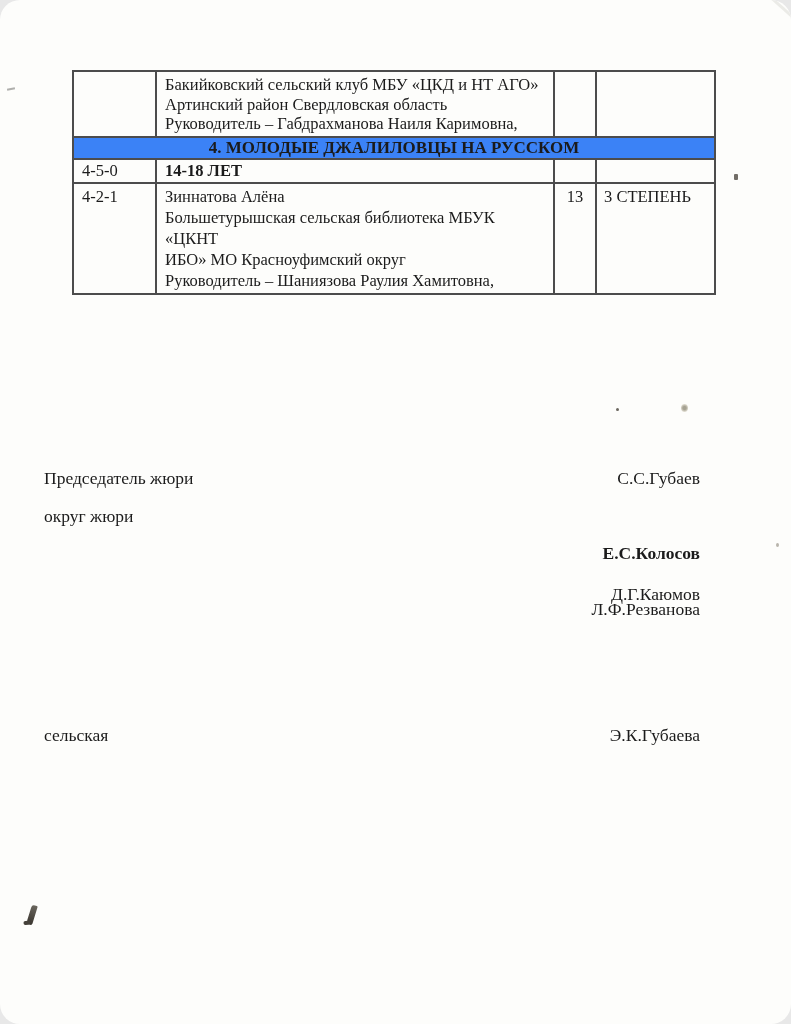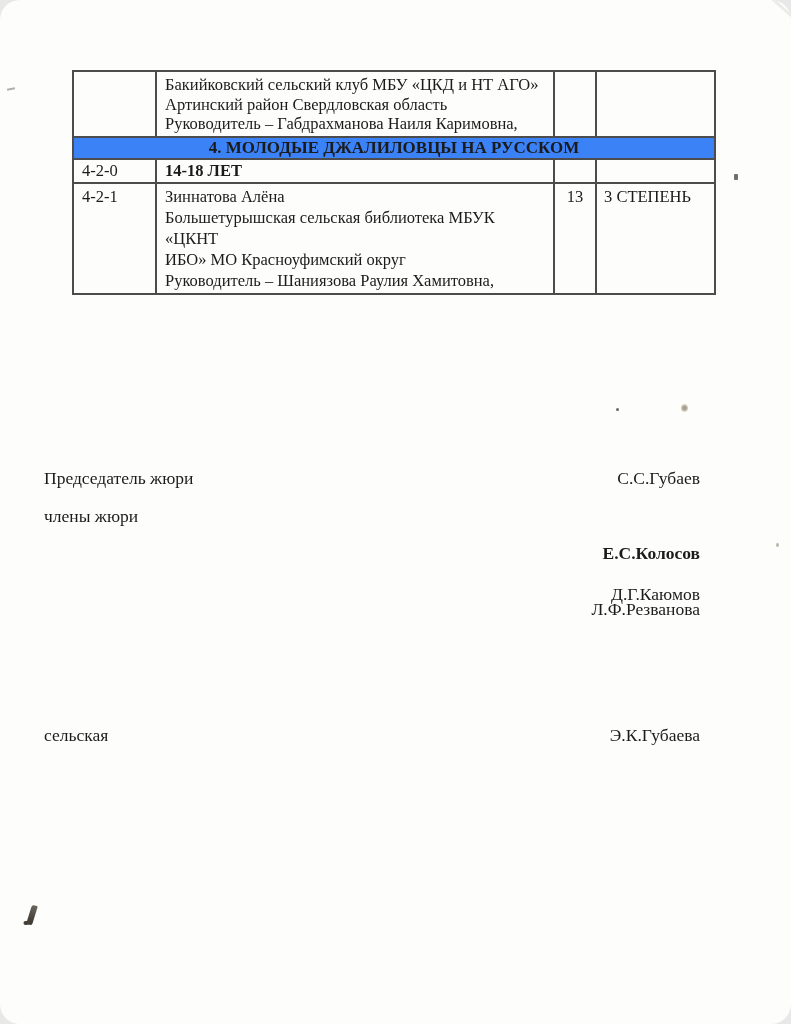--- a/index.html
+++ b/index.html
@@ -101,41 +101,41 @@
       <td class="cell-desc">Бакийковский сельский клуб МБУ «ЦКД и НТ АГО»
 Артинский район Свердловская область
 Руководитель – Габдрахманова Наиля Каримовна,</td>
       <td class="cell-age"></td>
       <td class="cell-award"></td>
     </tr>
     <tr class="section-row">
       <td colspan="4">4. МОЛОДЫЕ ДЖАЛИЛОВЦЫ НА РУССКОМ</td>
     </tr>
     <tr class="row-age">
-      <td class="cell-num">4-2-0</td>
+      <td class="cell-num">4-5-0</td>
       <td class="cell-desc">14-18 ЛЕТ</td>
       <td class="cell-age"></td>
       <td class="cell-award"></td>
     </tr>
     <tr class="row-entry">
       <td class="cell-num">4-2-1</td>
       <td class="cell-desc">Зиннатова Алёна
 Большетурышская сельская библиотека МБУК «ЦКНТ
 ИБО» МО Красноуфимский округ
 Руководитель – Шаниязова Раулия Хамитовна,</td>
       <td class="cell-age">13</td>
       <td class="cell-award">3 СТЕПЕНЬ</td>
     </tr>
   </tbody>
     </table>
 
   <div class="sig-label pos-chair">Председатель жюри</div>
   <div class="sig-name  pos-chair">С.С.Губаев</div>
 
-  <div class="sig-label pos-member">члены жюри</div>
+  <div class="sig-label pos-member">округ жюри</div>
 
   <div class="sig-name pos-name1">Е.С.Колосов</div>
   <div class="sig-name pos-name2">Д.Г.Каюмов</div>
   <div class="sig-name pos-name3">Л.Ф.Резванова</div>
 
   <div class="sig-label pos-secr">сельская</div>
   <div class="sig-name  pos-secr">Э.К.Губаева</div>
 
   <div class="artifact art-dash"></div>
   <div class="artifact art-speck-a"></div>

